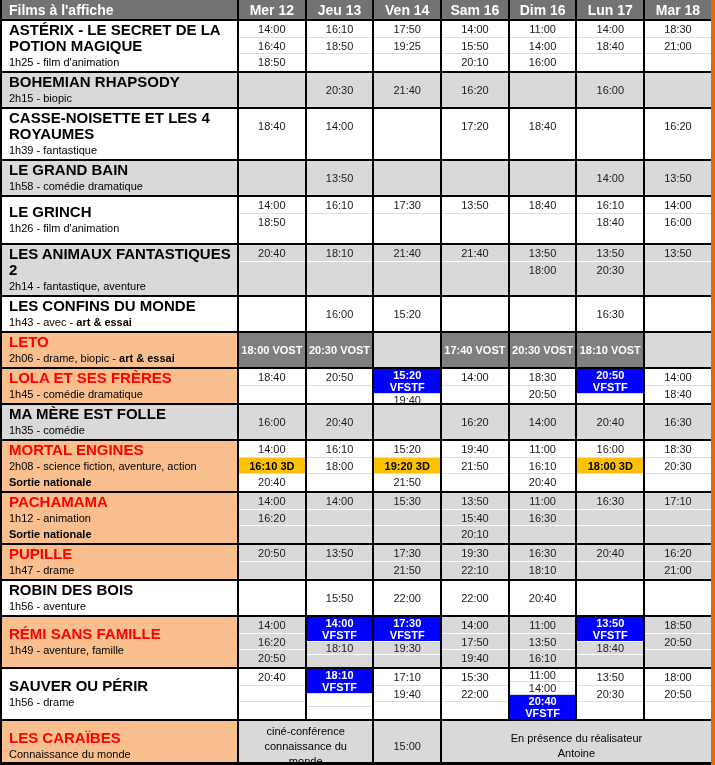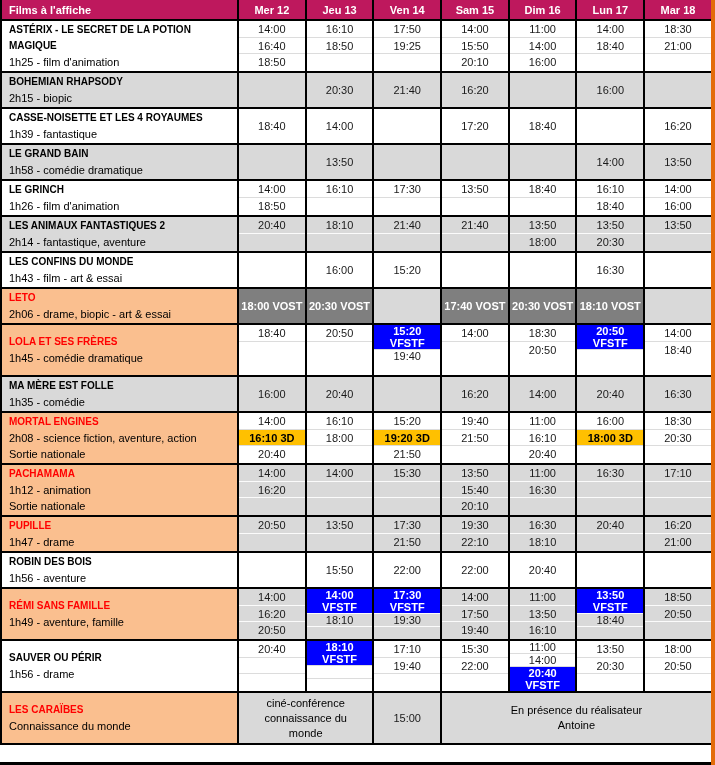--- a/index.html
+++ b/index.html
@@ -8,32 +8,32 @@
     box-sizing:border-box;background:#fff;
     border-right:4px solid #E36C0A;
     font-family:"Liberation Sans", sans-serif;
   }
   .wrap::after{content:"";position:absolute;left:0;right:0;bottom:0;height:3px;background:#000;}
   table{border-collapse:collapse;table-layout:fixed;width:711px;}
   td,th{border:2px solid #000;padding:0;overflow:hidden;}
   col.c-title{width:237px;}
   col.c-day{width:67.7px;}
   thead th{
-    background:#be185d;color:#fff;font-weight:bold;font-size:11px;
+    background:#737373;color:#fff;font-weight:bold;font-size:14px;
     height:19px;border-top:none;text-align:center;
   }
   th.films-h{text-align:left;padding-left:7px;}
   .bg-white{background:#ffffff;}
   .bg-gray{background:#D9D9D9;}
   .bg-salmon{background:#FABF8F;}
   .title-cell{vertical-align:middle;padding:1px 4px 1px 7px;}
-  .film-name{font-weight:bold;font-size:10px;line-height:16px;color:#000;}
+  .film-name{font-weight:bold;font-size:15px;line-height:16px;color:#000;}
   .film-name.red{color:#FF0000;}
   .film-details{font-size:11px;line-height:16px;color:#000;}
-  .film-details .b{font-weight:normal;}
+  .film-details .b{font-weight:bold;}
   .time-cell{font-size:11px;text-align:center;vertical-align:top;color:#1a1a1a;}
   .cin{display:flex;flex-direction:column;}
   .cin .tline{display:flex;align-items:center;justify-content:center;box-sizing:border-box;}
   .cin.top .tline{flex:1 1 0;}
   .cin.mid{justify-content:center;}
   .cin.mid .tline{flex:0 0 auto;height:17px;}
   .bg-white .tline.sep{border-bottom:1px solid #dcdcdc;}
   .bg-gray .tline.sep{border-bottom:1px solid #fbfbfb;}
   .tline.vfstf{background:#0000FF;color:#fff;font-weight:bold;}
   .tline.d3{background:#FFC000;color:#000;font-weight:bold;}
@@ -56,21 +56,21 @@
       <col class="c-day">
         <col class="c-day">
         <col class="c-day">
     </colgroup>
     <thead>
       <tr id="hrow">
         <th class="films-h">Films à l'affiche</th>
       <th class="day-h">Mer 12</th>
           <th class="day-h">Jeu 13</th>
           <th class="day-h">Ven 14</th>
-          <th class="day-h">Sam 15</th>
+          <th class="day-h">Sam 16</th>
           <th class="day-h">Dim 16</th>
           <th class="day-h">Lun 17</th>
           <th class="day-h">Mar 18</th>
         </tr>
     </thead>
     <tbody id="tbody">
         <tr style="height: 52px;">
           <td class="title-cell bg-white">
             <div class="film-name">ASTÉRIX - LE SECRET DE LA POTION MAGIQUE</div>
             <div class="film-details"><span>1h25 - film d'animation</span></div>
@@ -223,21 +223,21 @@
             <div class="cin mid" style="height: 33px;">
               <div class="tline">14:00</div>
             </div>
           </td>
           <td class="time-cell bg-gray">
             <div class="cin mid" style="height: 33px;">
               <div class="tline">13:50</div>
             </div>
           </td>
         </tr>
-        <tr style="height: 36px; padding-left: 20px;">
+        <tr style="height: 48px; padding-left: 20px;">
           <td class="title-cell bg-white">
             <div class="film-name">LE GRINCH</div>
             <div class="film-details"><span>1h26 - film d'animation</span></div>
           </td>
           <td class="time-cell bg-white">
             <div class="cin top" style="height: 33px;">
               <div class="tline sep">14:00</div>
               <div class="tline">18:50</div>
             </div>
           </td>
@@ -322,21 +322,21 @@
           <td class="time-cell bg-gray">
             <div class="cin top" style="height: 33px;">
               <div class="tline sep">13:50</div>
               <div class="tline"></div>
             </div>
           </td>
         </tr>
         <tr style="height: 36px;">
           <td class="title-cell bg-white">
             <div class="film-name">LES CONFINS DU MONDE</div>
-            <div class="film-details"><span>1h43 - film - </span><span class="b">art &amp; essai</span></div>
+            <div class="film-details"><span>1h43 - avec - </span><span class="b">art &amp; essai</span></div>
           </td>
           <td class="time-cell bg-white">
             <div class="cin mid" style="height: 33px;"></div>
           </td>
           <td class="time-cell bg-white">
             <div class="cin mid" style="height: 33px;">
               <div class="tline">16:00</div>
             </div>
           </td>
           <td class="time-cell bg-white">
@@ -369,21 +369,21 @@
           <td class="time-cell bg-gray">
             <div class="cin mid" style="height: 33px;"></div>
           </td>
           <td class="time-cell vost">17:40 VOST</td>
           <td class="time-cell vost">20:30 VOST</td>
           <td class="time-cell vost">18:10 VOST</td>
           <td class="time-cell bg-gray">
             <div class="cin mid" style="height: 33px;"></div>
           </td>
         </tr>
-        <tr style="height: 52px;">
+        <tr style="height: 36px;">
           <td class="title-cell bg-salmon">
             <div class="film-name red">LOLA ET SES FRÈRES</div>
             <div class="film-details"><span>1h45 - comédie dramatique</span></div>
           </td>
           <td class="time-cell bg-white">
             <div class="cin top" style="height: 33px;">
               <div class="tline sep">18:40</div>
               <div class="tline"></div>
             </div>
           </td>

